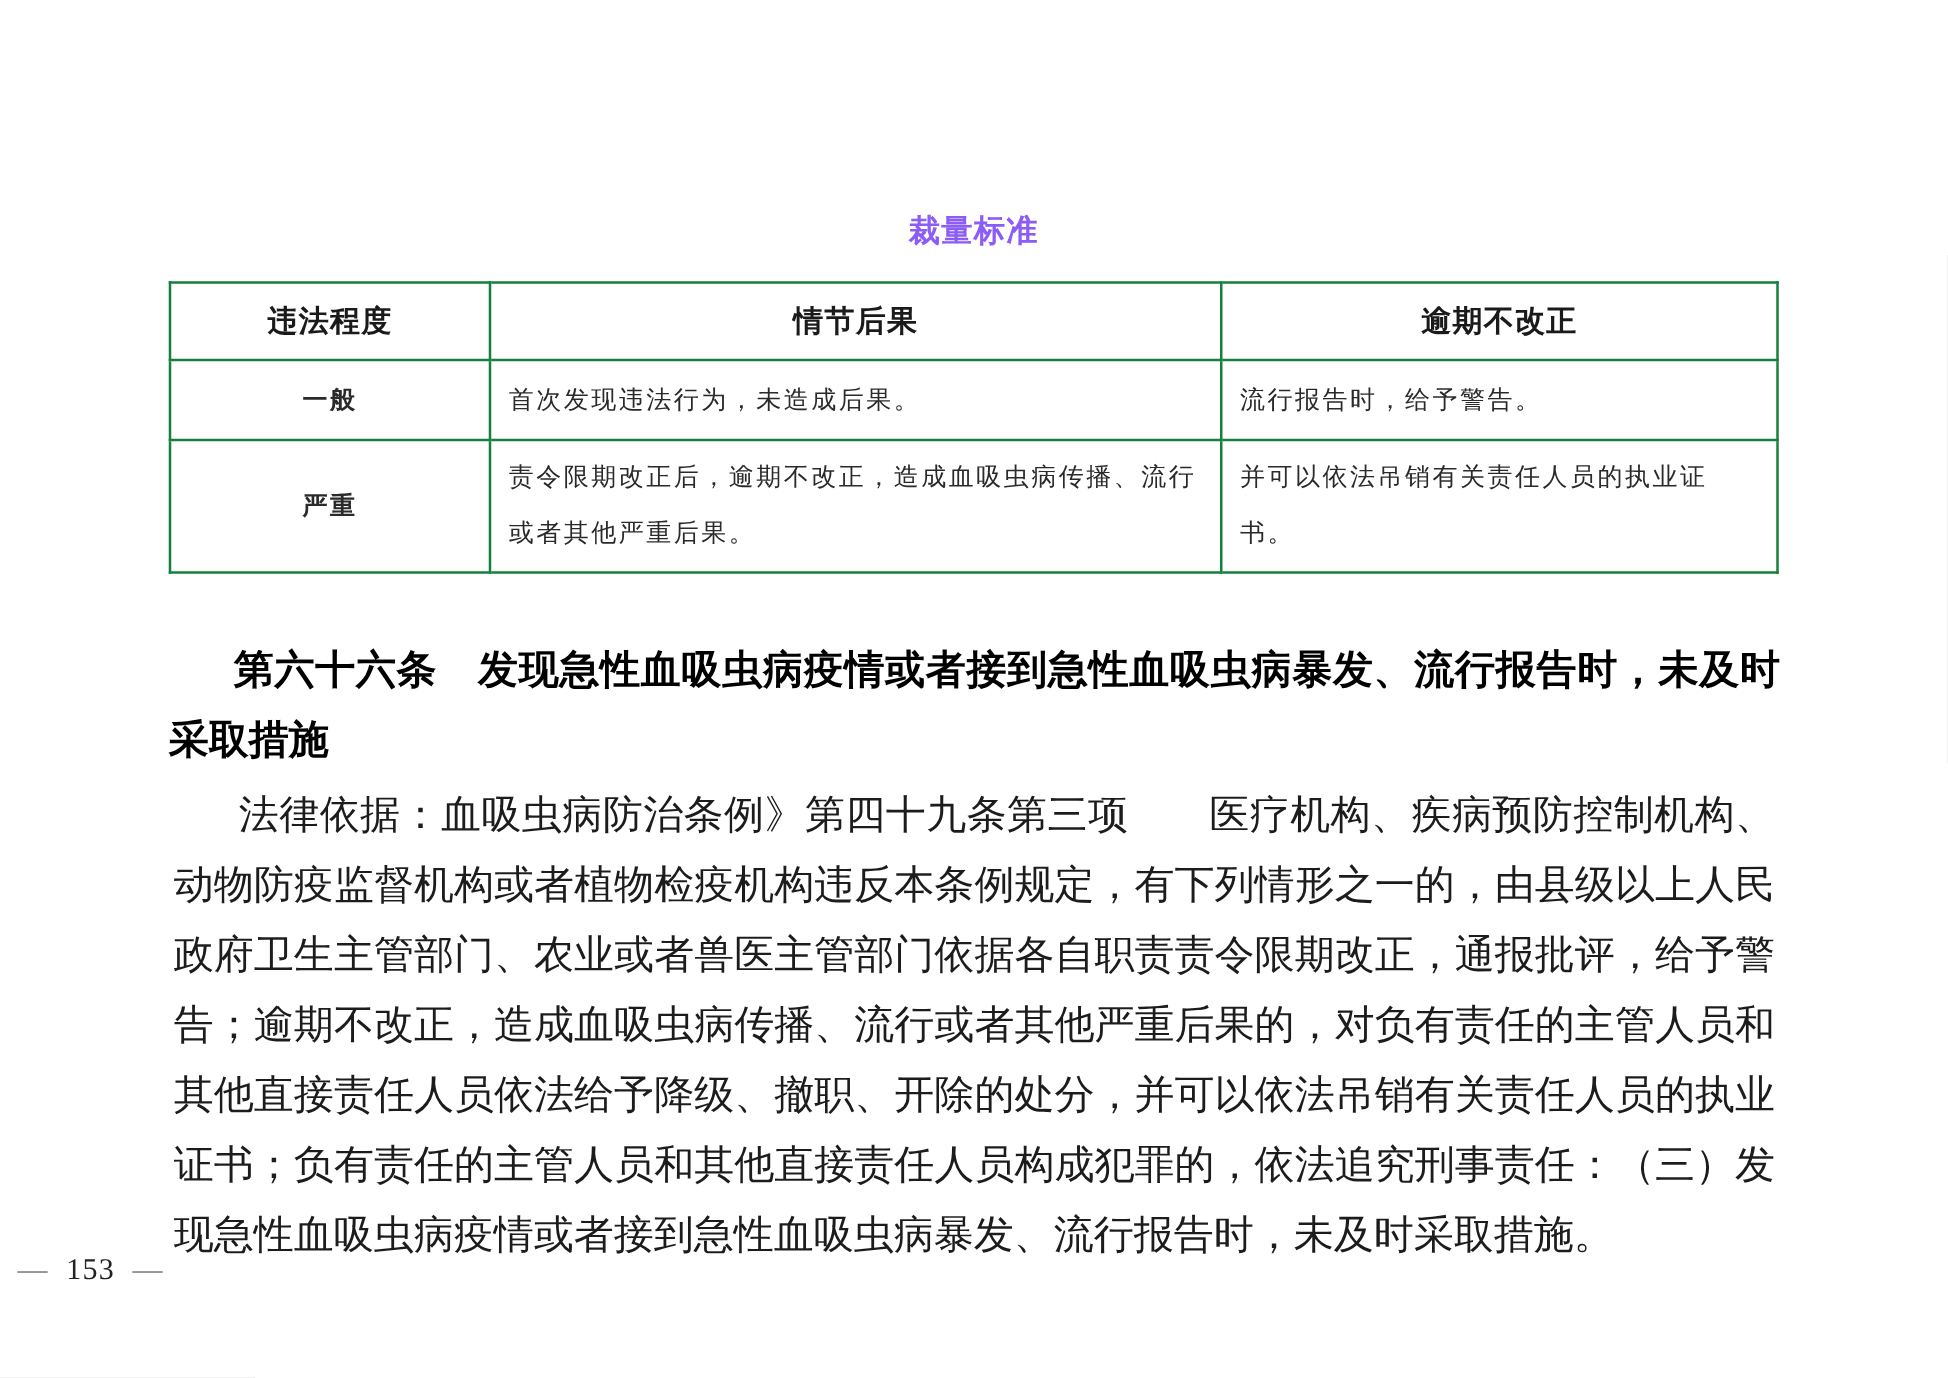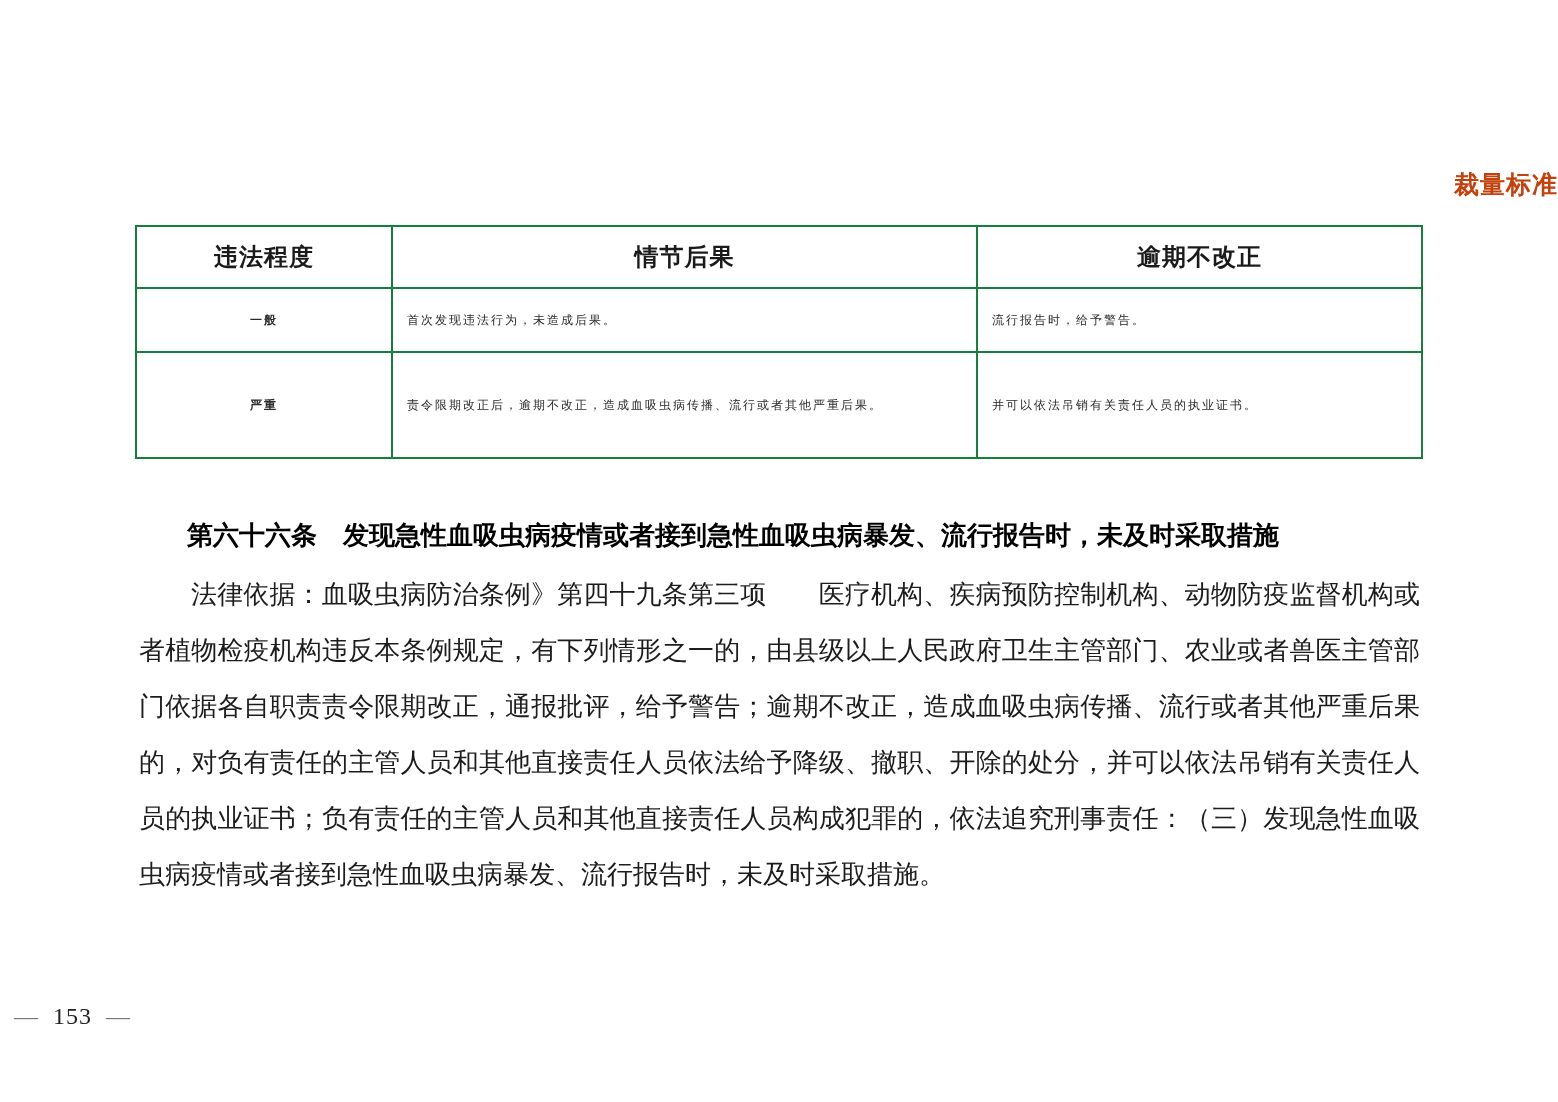--- a/index.html
+++ b/index.html
@@ -8,25 +8,25 @@
     width:1558px; height:1102px;
     margin:0 auto;
     background:#ffffff;
     font-family:"Liberation Serif", serif;
     color:#1a1a1a;
     overflow:hidden;
     box-sizing:border-box;
   }
   .doc-title {
     padding-top:168px;
-    text-align:right;
+    text-align:center;
     font-family:"Liberation Sans", sans-serif;
     font-weight:bold;
     font-size:25px;
-    color:#c2410c;
+    color:#8b5cf6;
     letter-spacing:1px;
   }
   table.discretion {
     border-collapse:collapse;
     table-layout:fixed;
     margin:24px 0 0 135px;
     width:1286px;
     border:2px solid #000;
   }
   table.discretion th, table.discretion td {
@@ -36,42 +36,42 @@
   }
   table.discretion th {
     font-family:"Liberation Sans", sans-serif;
     font-weight:bold;
     font-size:24px;
     height:62px;
     text-align:center;
     letter-spacing:1px;
   }
   table.discretion td {
-    font-size:12px;
+    font-size:20px;
     line-height:2.25;
     letter-spacing:2px;
     padding:6px 14px;
     color:#2a2a2a;
     margin-left:13px;
   }
   td.degree {
     text-align:center;
     font-weight:bold;
     letter-spacing:1px;
     color:#111;
   }
   tr.row-general  { height:64px; }
   tr.row-serious  { height:106px; }
   .col-degree { width:256px; }
   .col-circ   { width:585px; }
   .col-range  { width:445px; }
 
   .article {
     margin:48px 134px 0 135px;
-    font-size:26px;
+    font-size:32px;
     line-height:56px;
     text-align:justify;
     color:#1c1c1c;
   }
   .article-heading {
     margin:0;
     font-family:"Liberation Sans", sans-serif;
     font-weight:bold;
     color:#000;
     text-indent:52px;

